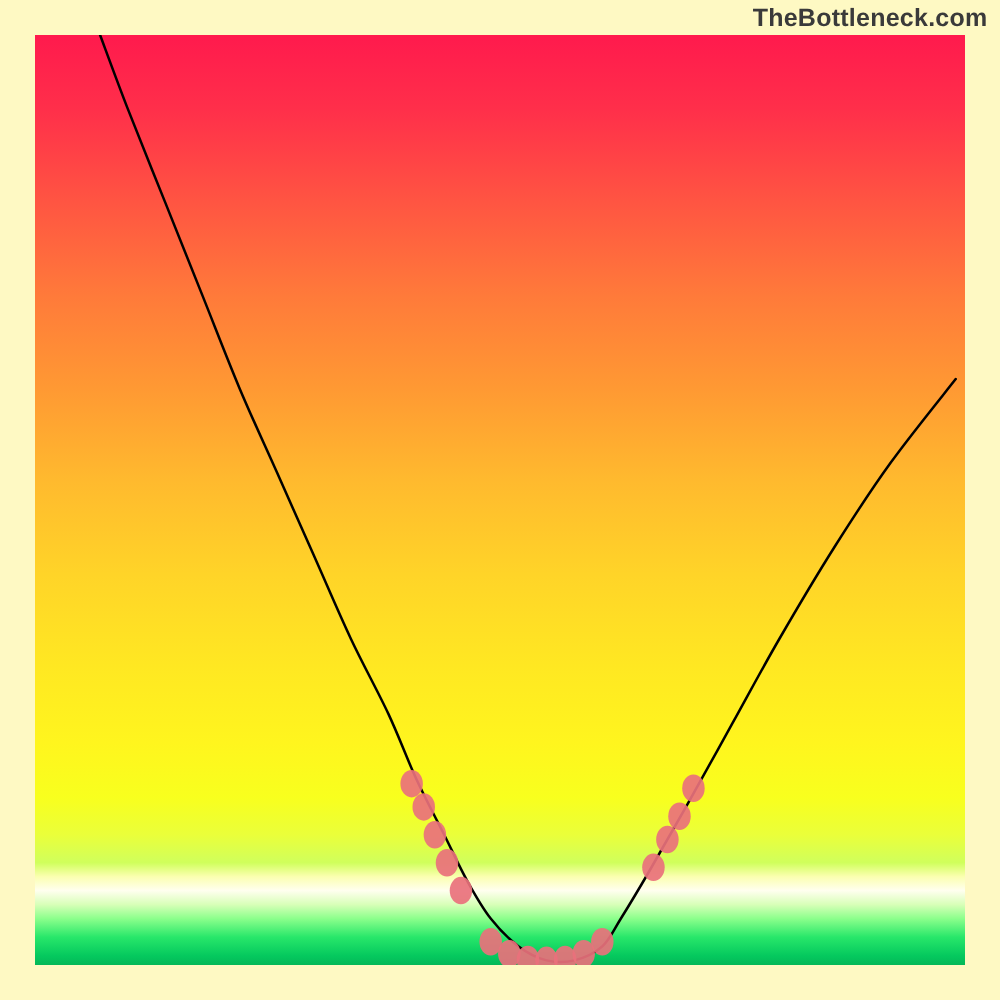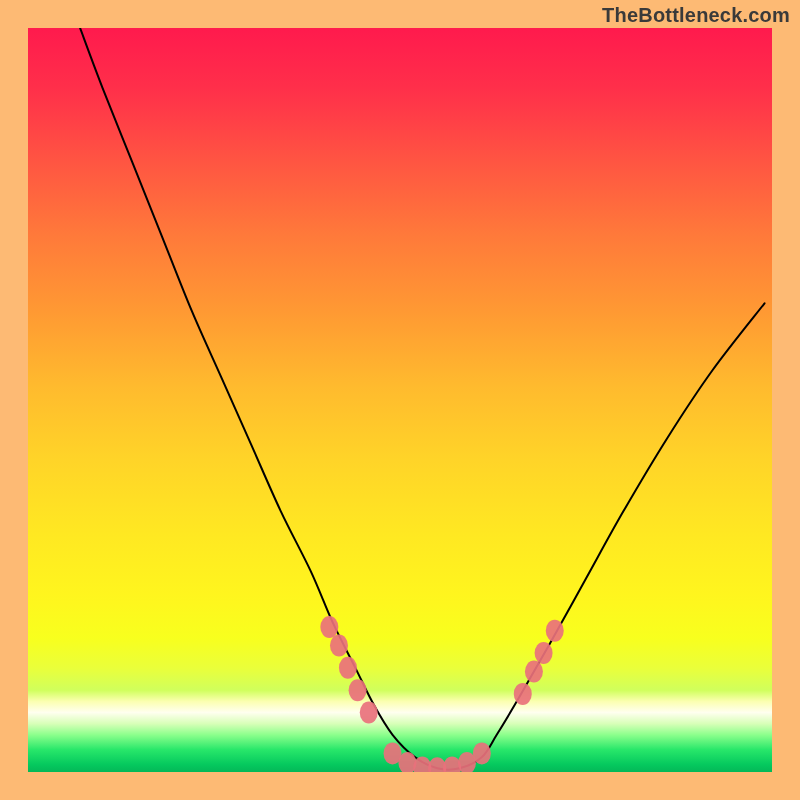--- a/index.html
+++ b/index.html
@@ -10,21 +10,21 @@
     background: #000;
     overflow: hidden;
     font-family: Arial, Helvetica, sans-serif;
   }
   .frame {
     position: absolute;
     top: 0;
     left: 0;
     width: 800px;
     height: 800px;
-    background: #fdba74;
+    background: #fef9c3;
   }
   .plot-area {
     position: absolute;
     top: 28px;
     left: 28px;
     width: 744px;
     height: 744px;
     overflow: hidden;
   }
   .gradient {

